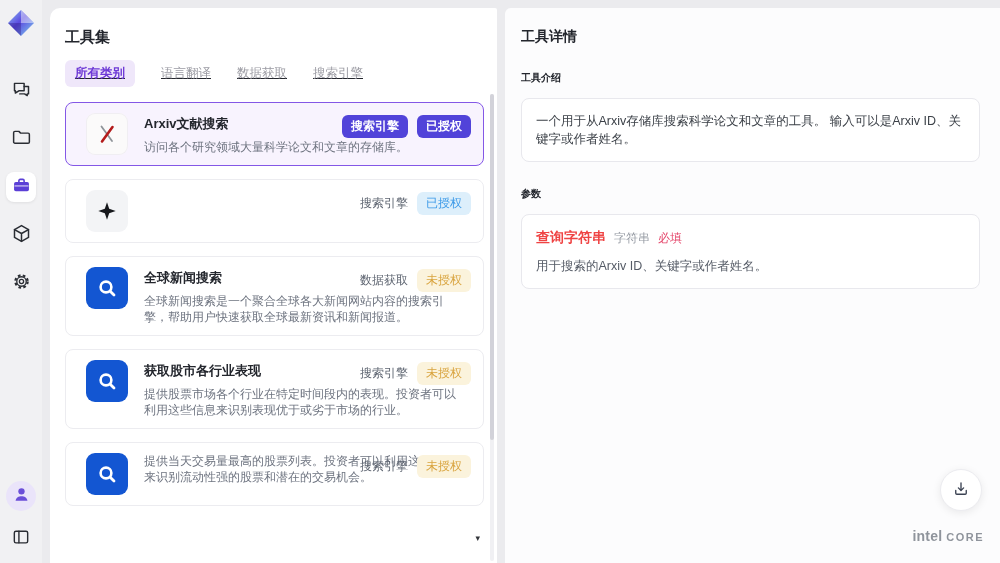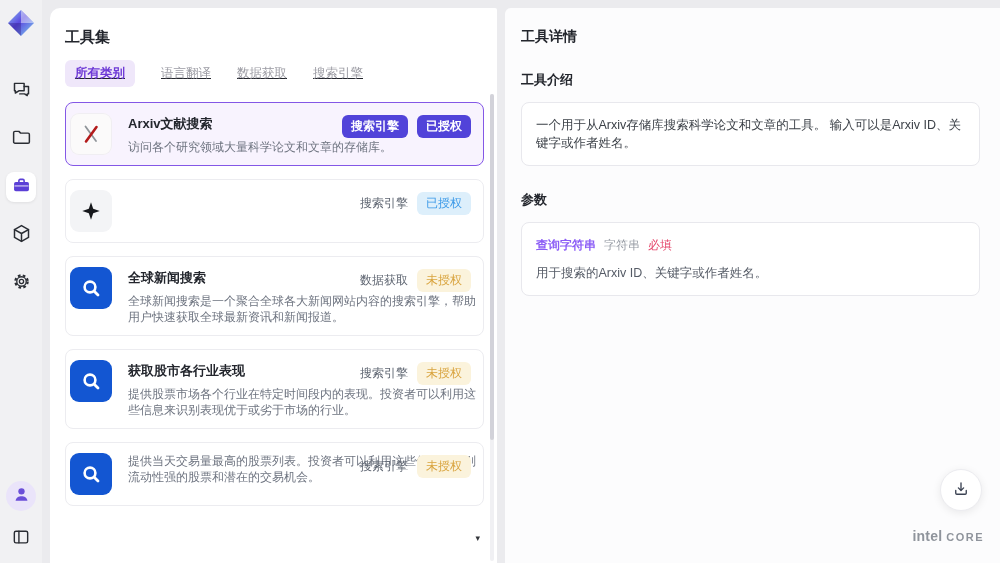--- a/index.html
+++ b/index.html
@@ -20,21 +20,21 @@
   
   .content { flex:1; display:flex; padding:8px 0 0 8px; min-width:0; }
 
   
   .list-panel { width:447px; flex-shrink:0; background:#ffffff; border-radius:10px 2px 0 0; position:relative; overflow:hidden; }
   .list-title { font-size:15px; font-weight:bold; padding:20px 16px 0 15px; }
   .tabs { display:flex; gap:26px; align-items:center; margin:13px 16px 0 15px;text-decoration:underline; }
   .tab { border:none; background:transparent; font-size:12.5px; color:#9b9ba3; cursor:pointer; padding:5px 0; font-family:inherit; }
   .tab.active { background:#efe7fa; color:#6e3ad6; padding:5px 10px; border-radius:6px; font-weight:bold; }
   .tool-list { margin-top:13px; padding:2px 13px 0 15px; display:flex; flex-direction:column; gap:13px; height:calc(100% - 104px); overflow:hidden; }
-  .tool-card { position:relative; display:flex; gap:16px; background:#fff; border:1px solid #ececf0; border-radius:8px; padding:10px 4px; cursor:pointer; }
+  .tool-card { position:relative; display:flex; gap:16px; background:#fff; border:1px solid #ececf0; border-radius:8px; padding:10px 20px; cursor:pointer; }
   .tool-card.selected { border:1.5px solid #8457e6; background:#f8f3fe; }
   .tool-icon { width:42px; height:42px; border-radius:9px; display:flex; align-items:center; justify-content:center; flex-shrink:0; }
   .tile-white { background:#fbfafa; box-shadow:0 0 0 1px #f0eef2 inset; }
   .tile-gray  { background:#f3f4f6; }
   .tile-blue  { background:#1356d2; }
   .tool-body { flex:1; min-width:0; }
   .tool-name { font-size:13px; font-weight:bold; color:#23262d; margin:2px 0 6px; }
   .tool-desc { font-size:12px; line-height:16px; color:#6e7480; }
   .tool-badges { position:absolute; top:12px; right:12px; display:flex; gap:9px; align-items:center; }
   .badge { font-size:12px; padding:3px 9px; border-radius:6px; white-space:nowrap; }
@@ -44,24 +44,24 @@
   .badge.auth-no  { background:#fbf3dc; color:#d9a43f; }
 
   
   .scrollbar { position:absolute; top:86px; right:3px; bottom:2px; width:4px; background:#f0f0f3; border-radius:2px; }
   .scroll-thumb { width:100%; height:74%; background:#d2d2d9; border-radius:2px; }
   .scroll-down-arrow { position:absolute; right:17px; bottom:20px; font-size:9px; color:#33353a; line-height:1; }
 
   
   .detail-panel { flex:1; margin-left:8px; background:#fcfcfd; border-radius:6px 0 0 0; position:relative; padding:20px 20px 0 16px; min-width:0; }
   .detail-title { font-size:14px; font-weight:bold;font-family:Liberation Mono, monospace; }
-  .section-head { font-size:13px; font-weight:bold; margin-top:25px; }
+  .section-head { font-size:10px; font-weight:bold; margin-top:25px; }
   .info-box { margin-top:13px; background:#fff; border:1px solid #e8e8ed; border-radius:8px; padding:13px 14px; font-size:12.5px; color:#3c4148; line-height:18px; }
   .param-row-head { display:flex; align-items:baseline; gap:8px; }
-  .param-name { font-size:12px; font-weight:bold; color:#8b5cf6; }
+  .param-name { font-size:14px; font-weight:bold; color:#ef4444; }
   .param-type { font-size:12px; color:#959aa3; }
   .param-req  { font-size:12px; color:#e5486c; }
   .param-desc { margin-top:10px; font-size:12.5px; color:#555b66; }
 
   .fab { position:absolute; right:18px; bottom:52px; width:42px; height:42px; border-radius:50%; background:#fff; border:1px solid #ececf0; box-shadow:0 2px 8px rgba(0,0,0,.08); display:flex; align-items:center; justify-content:center; cursor:pointer; }
   .brand { position:absolute; right:16px; bottom:19px; color:#8f949c; display:flex; align-items:baseline; gap:4px; }
   .brand-intel { font-size:14px; font-weight:bold; letter-spacing:.2px; }
   .brand-core { font-size:11px; font-weight:bold; letter-spacing:1.5px; }
 </style>
 </head>

